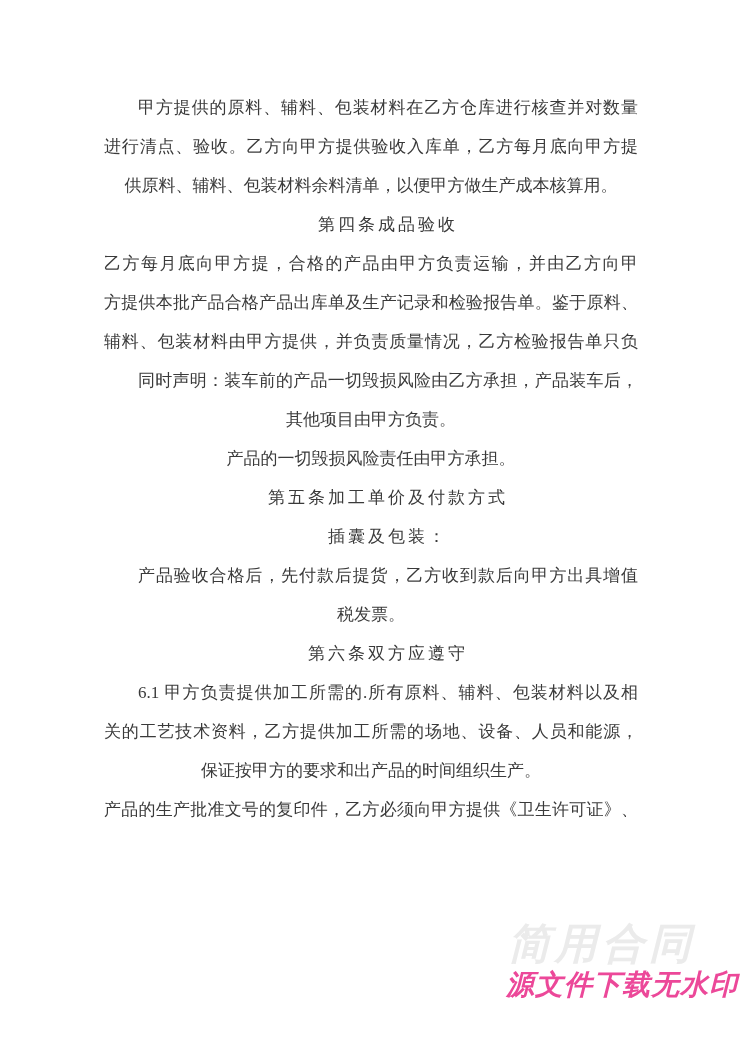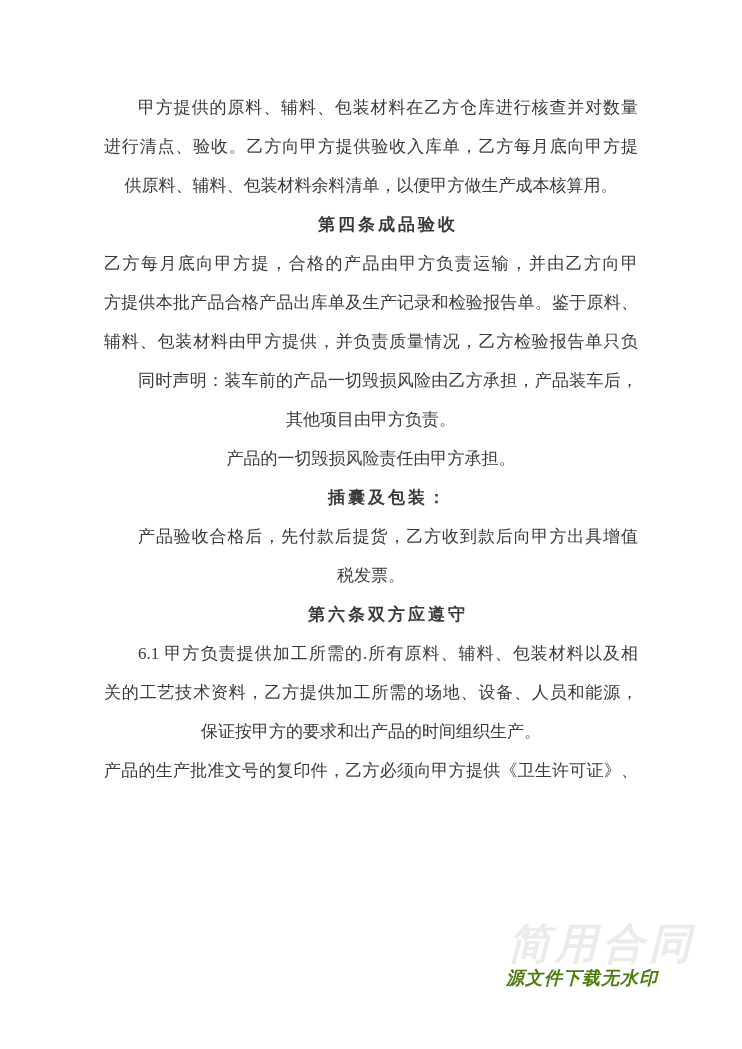--- a/index.html
+++ b/index.html
@@ -39,21 +39,20 @@
     white-space: normal;
     text-align: justify;
     text-align-last: justify;
     text-justify: inter-character;
   }
   .line.indent {
     text-indent: 34px;
   }
   .line.heading {
     letter-spacing: 3px;
-    font-weight: bold;
   }
   .watermark {
     position: absolute;
     right: 0;
     top: 910px;
     width: 742px;
     pointer-events: none;
   }
   .wm-title {
     position: absolute;
@@ -67,42 +66,43 @@
     color: #ebebeb;
     white-space: nowrap;
   }
   .wm-subtitle {
     position: absolute;
     left: 506px;
     top: 56px;
     font-family: "Liberation Sans", "DejaVu Sans", sans-serif;
     font-weight: bold;
     font-style: italic;
-    font-size: 18px;
+    font-size: 28px;
     letter-spacing: 1px;
-    color: #4d7c0f;
+    color: #ec4899;
     white-space: nowrap;
   }
 </style>
 </head>
 <body>
 
 <div class="page">
 
   <div class="content">
     <div class="line indent stretch">甲方提供的原料、辅料、包装材料在乙方仓库进行核查并对数量</div>
     <div class="line stretch">进行清点、验收。乙方向甲方提供验收入库单，乙方每月底向甲方提</div>
     <div class="line">供原料、辅料、包装材料余料清单，以便甲方做生产成本核算用。</div>
     <div class="line indent heading">第四条成品验收</div>
     <div class="line stretch">乙方每月底向甲方提，合格的产品由甲方负责运输，并由乙方向甲</div>
     <div class="line stretch">方提供本批产品合格产品出库单及生产记录和检验报告单。鉴于原料、</div>
     <div class="line stretch">辅料、包装材料由甲方提供，并负责质量情况，乙方检验报告单只负</div>
     <div class="line indent stretch">同时声明：装车前的产品一切毁损风险由乙方承担，产品装车后，</div>
     <div class="line">其他项目由甲方负责。</div>
     <div class="line">产品的一切毁损风险责任由甲方承担。</div>
+    <div class="line indent heading">第五条加工单价及付款方式</div>
     <div class="line indent heading">插囊及包装：</div>
     <div class="line indent stretch">产品验收合格后，先付款后提货，乙方收到款后向甲方出具增值</div>
     <div class="line">税发票。</div>
     <div class="line indent heading">第六条双方应遵守</div>
     <div class="line indent stretch">6.1 甲方负责提供加工所需的.所有原料、辅料、包装材料以及相</div>
     <div class="line stretch">关的工艺技术资料，乙方提供加工所需的场地、设备、人员和能源，</div>
     <div class="line">保证按甲方的要求和出产品的时间组织生产。</div>
     <div class="line stretch">产品的生产批准文号的复印件，乙方必须向甲方提供《卫生许可证》、</div>
   </div>
 

